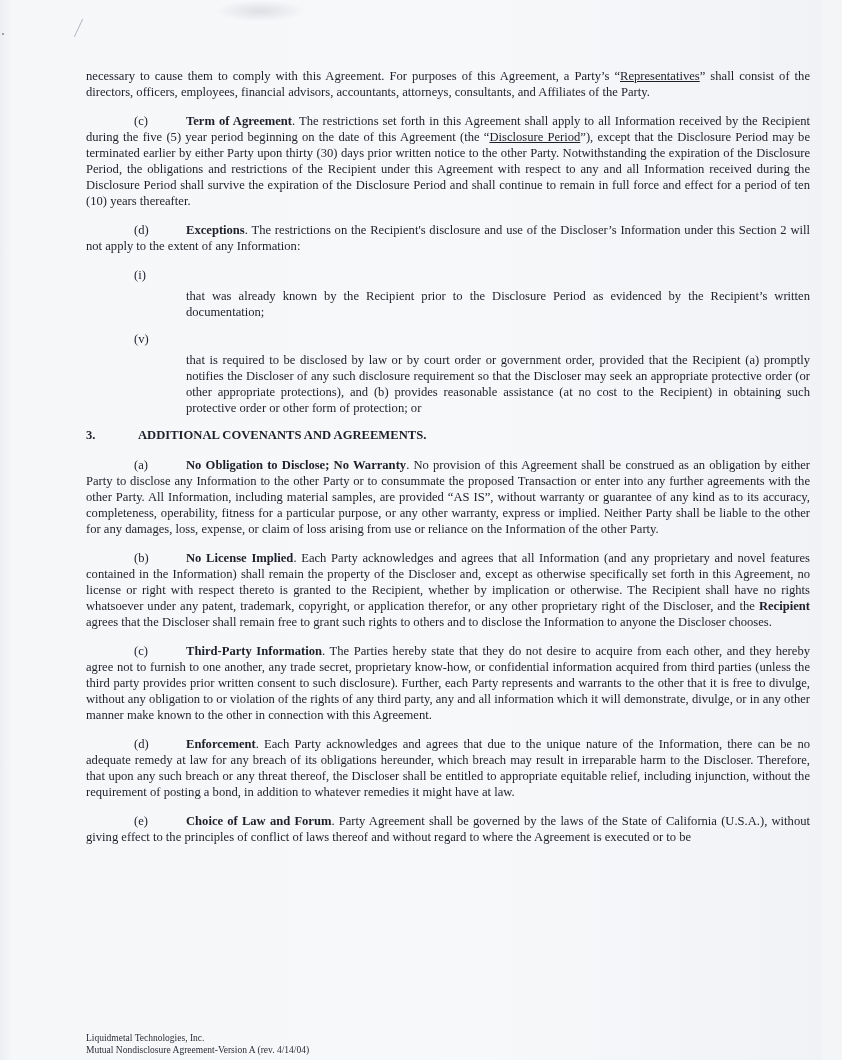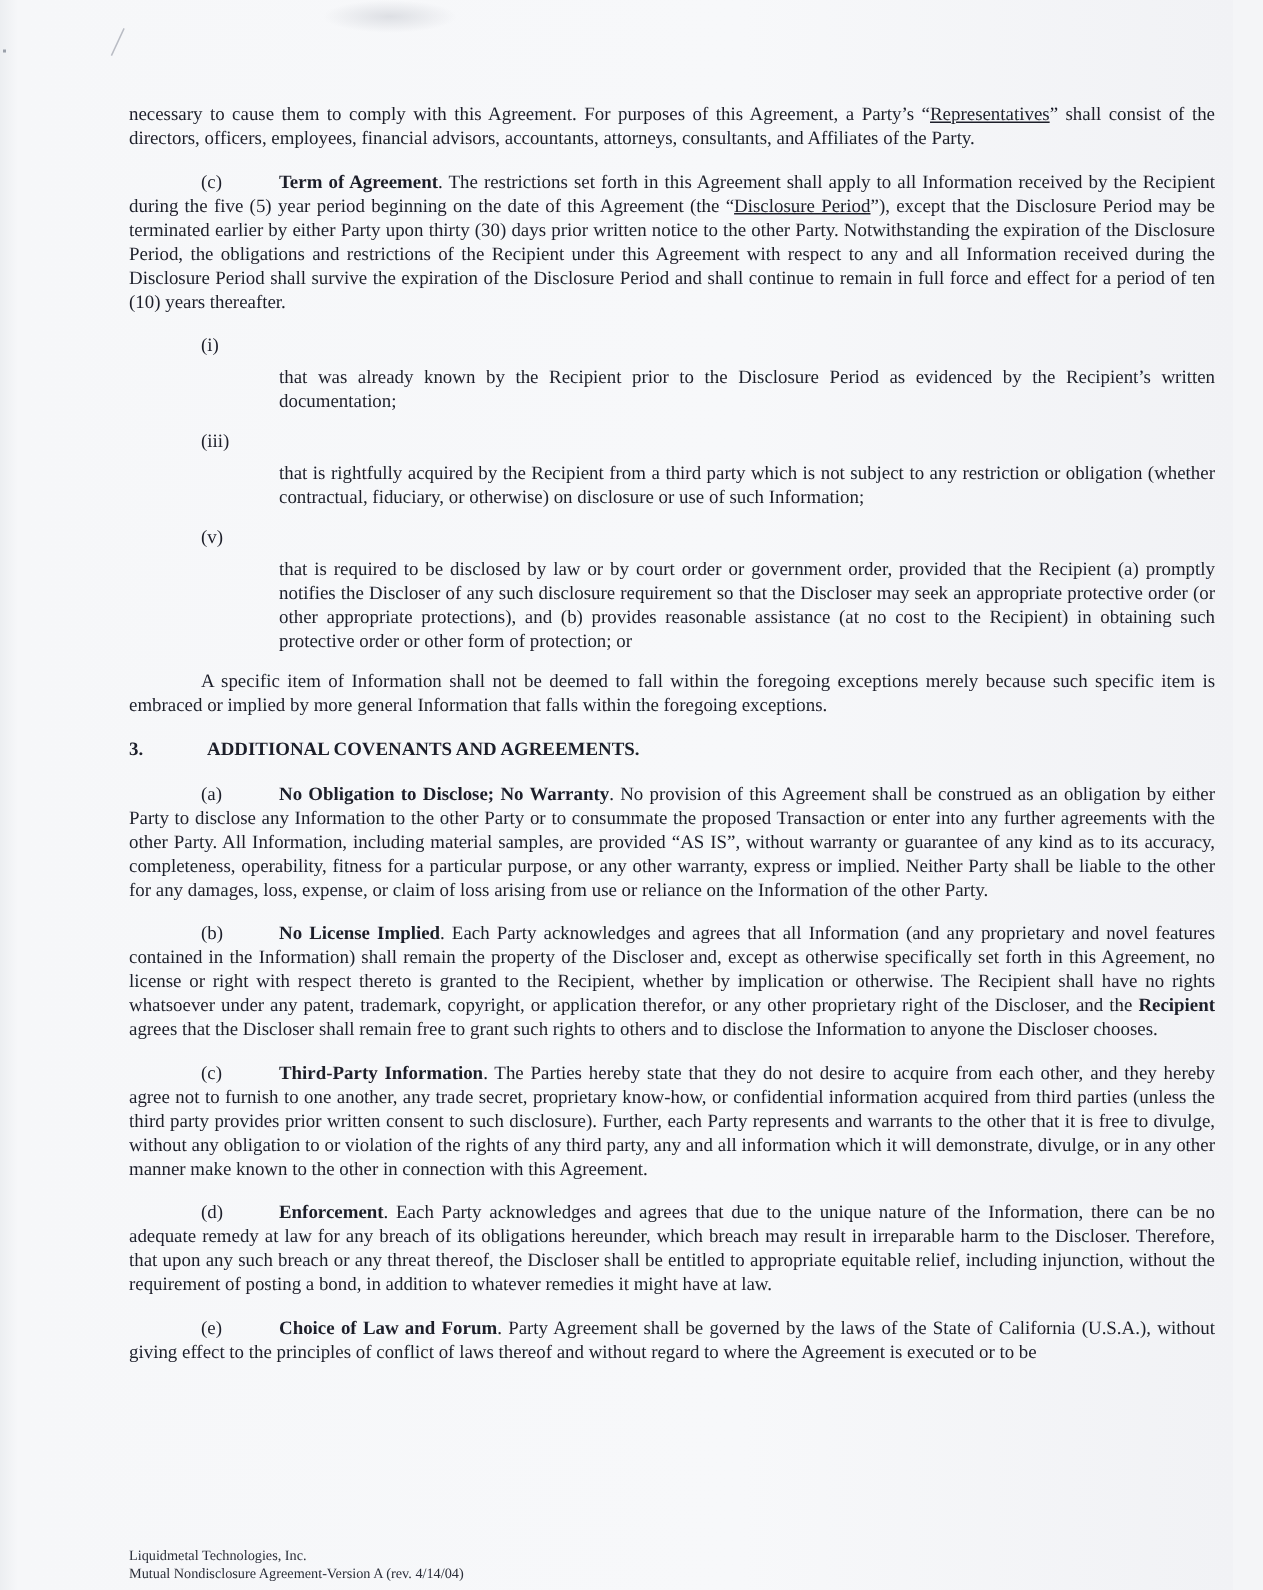--- a/index.html
+++ b/index.html
@@ -54,37 +54,33 @@
   <div class="smudge"></div>
   <div class="mark"></div>
   <div class="left-dot"></div>
 
   <div class="content">
 
     <p class="para"><span>necessary to cause them to comply with this Agreement.  For purposes of this Agreement, a Party’s “</span><span class="ul">Representatives</span><span>” shall consist of the directors, officers, employees, financial advisors, accountants, attorneys, consultants, and Affiliates of the Party.</span></p>
 
     <p class="para indent"><span class="mk">(c)</span><span class="title-it">Term of Agreement</span><span>.  The restrictions set forth in this Agreement shall apply to all Information received by the Recipient during the five (5) year period beginning on the date of this Agreement (the “</span><span class="ul">Disclosure Period</span><span>”), except that the Disclosure Period may be terminated earlier by either Party upon thirty (30) days prior written notice to the other Party. Notwithstanding the expiration of the Disclosure Period, the obligations and restrictions of the Recipient under this Agreement with respect to any and all Information received during the Disclosure Period shall survive the expiration of the Disclosure Period and shall continue to remain in full force and effect for a period of ten (10) years thereafter.</span></p>
 
+    <p class="para indent"><span class="mk">(d)</span><span class="title-it">Exceptions</span><span>.  The restrictions on the Recipient's disclosure and use of the Discloser’s Information under this Section 2 will not apply to the extent of any Information:</span></p>
 
     <div>
       <div class="ex-item">
           <span class="ex-mark">(i)</span>
           <span class="ex-text">that was already known by the Recipient prior to the Disclosure Period as evidenced by the Recipient’s written documentation;</span>
         </div>
       <div class="ex-item">
-          <span class="ex-mark">(iii)</span>
-          <span class="ex-text">that is rightfully acquired by the Recipient from a third party which is not subject to any restriction or obligation (whether contractual, fiduciary, or otherwise) on disclosure or use of such Information;</span>
-        </div>
-      <div class="ex-item">
           <span class="ex-mark">(v)</span>
           <span class="ex-text">that is required to be disclosed by law or by court order or government order, provided that the Recipient (a) promptly notifies the Discloser of any such disclosure requirement so that the Discloser may seek an appropriate protective order (or other appropriate protections), and (b) provides reasonable assistance (at no cost to the Recipient) in obtaining such protective order or other form of protection; or</span>
         </div>
     </div>
 
-    <p class="para indent">A specific item of Information shall not be deemed to fall within the foregoing exceptions merely because such specific item is embraced or implied by more general Information that falls within the foregoing exceptions.</p>
 
     <div class="sec-head">
       <span class="sec-num">3.</span>
       <span>ADDITIONAL COVENANTS AND AGREEMENTS.</span>
     </div>
 
     <p class="para indent"><span class="mk">(a)</span><span class="title-it">No Obligation to Disclose; No Warranty</span><span>.  No provision of this Agreement shall be construed as an obligation by either Party to disclose any Information to the other Party or to consummate the proposed Transaction or enter into any further agreements with the other Party.  All Information, including material samples, are provided “AS IS”, without warranty or guarantee of any kind as to its accuracy, completeness, operability, fitness for a particular purpose, or any other warranty, express or implied.  Neither Party shall be liable to the other for any damages, loss, expense, or claim of loss arising from use or reliance on the Information of the other Party.</span></p>
 
     <p class="para indent"><span class="mk">(b)</span><span class="title-it">No License Implied</span><span>.  Each Party acknowledges and agrees that all Information (and any proprietary and novel features contained in the Information) shall remain the property of the Discloser and, except as otherwise specifically set forth in this Agreement, no license or right with respect thereto is granted to the Recipient, whether by implication or otherwise.  The Recipient shall have no rights whatsoever under any patent, trademark, copyright, or application therefor, or any other proprietary right of the Discloser, and the </span><span class="title-it">Recipient</span><span> agrees that the Discloser shall remain free to grant such rights to others and to disclose the Information to anyone the Discloser chooses.</span></p>
 

